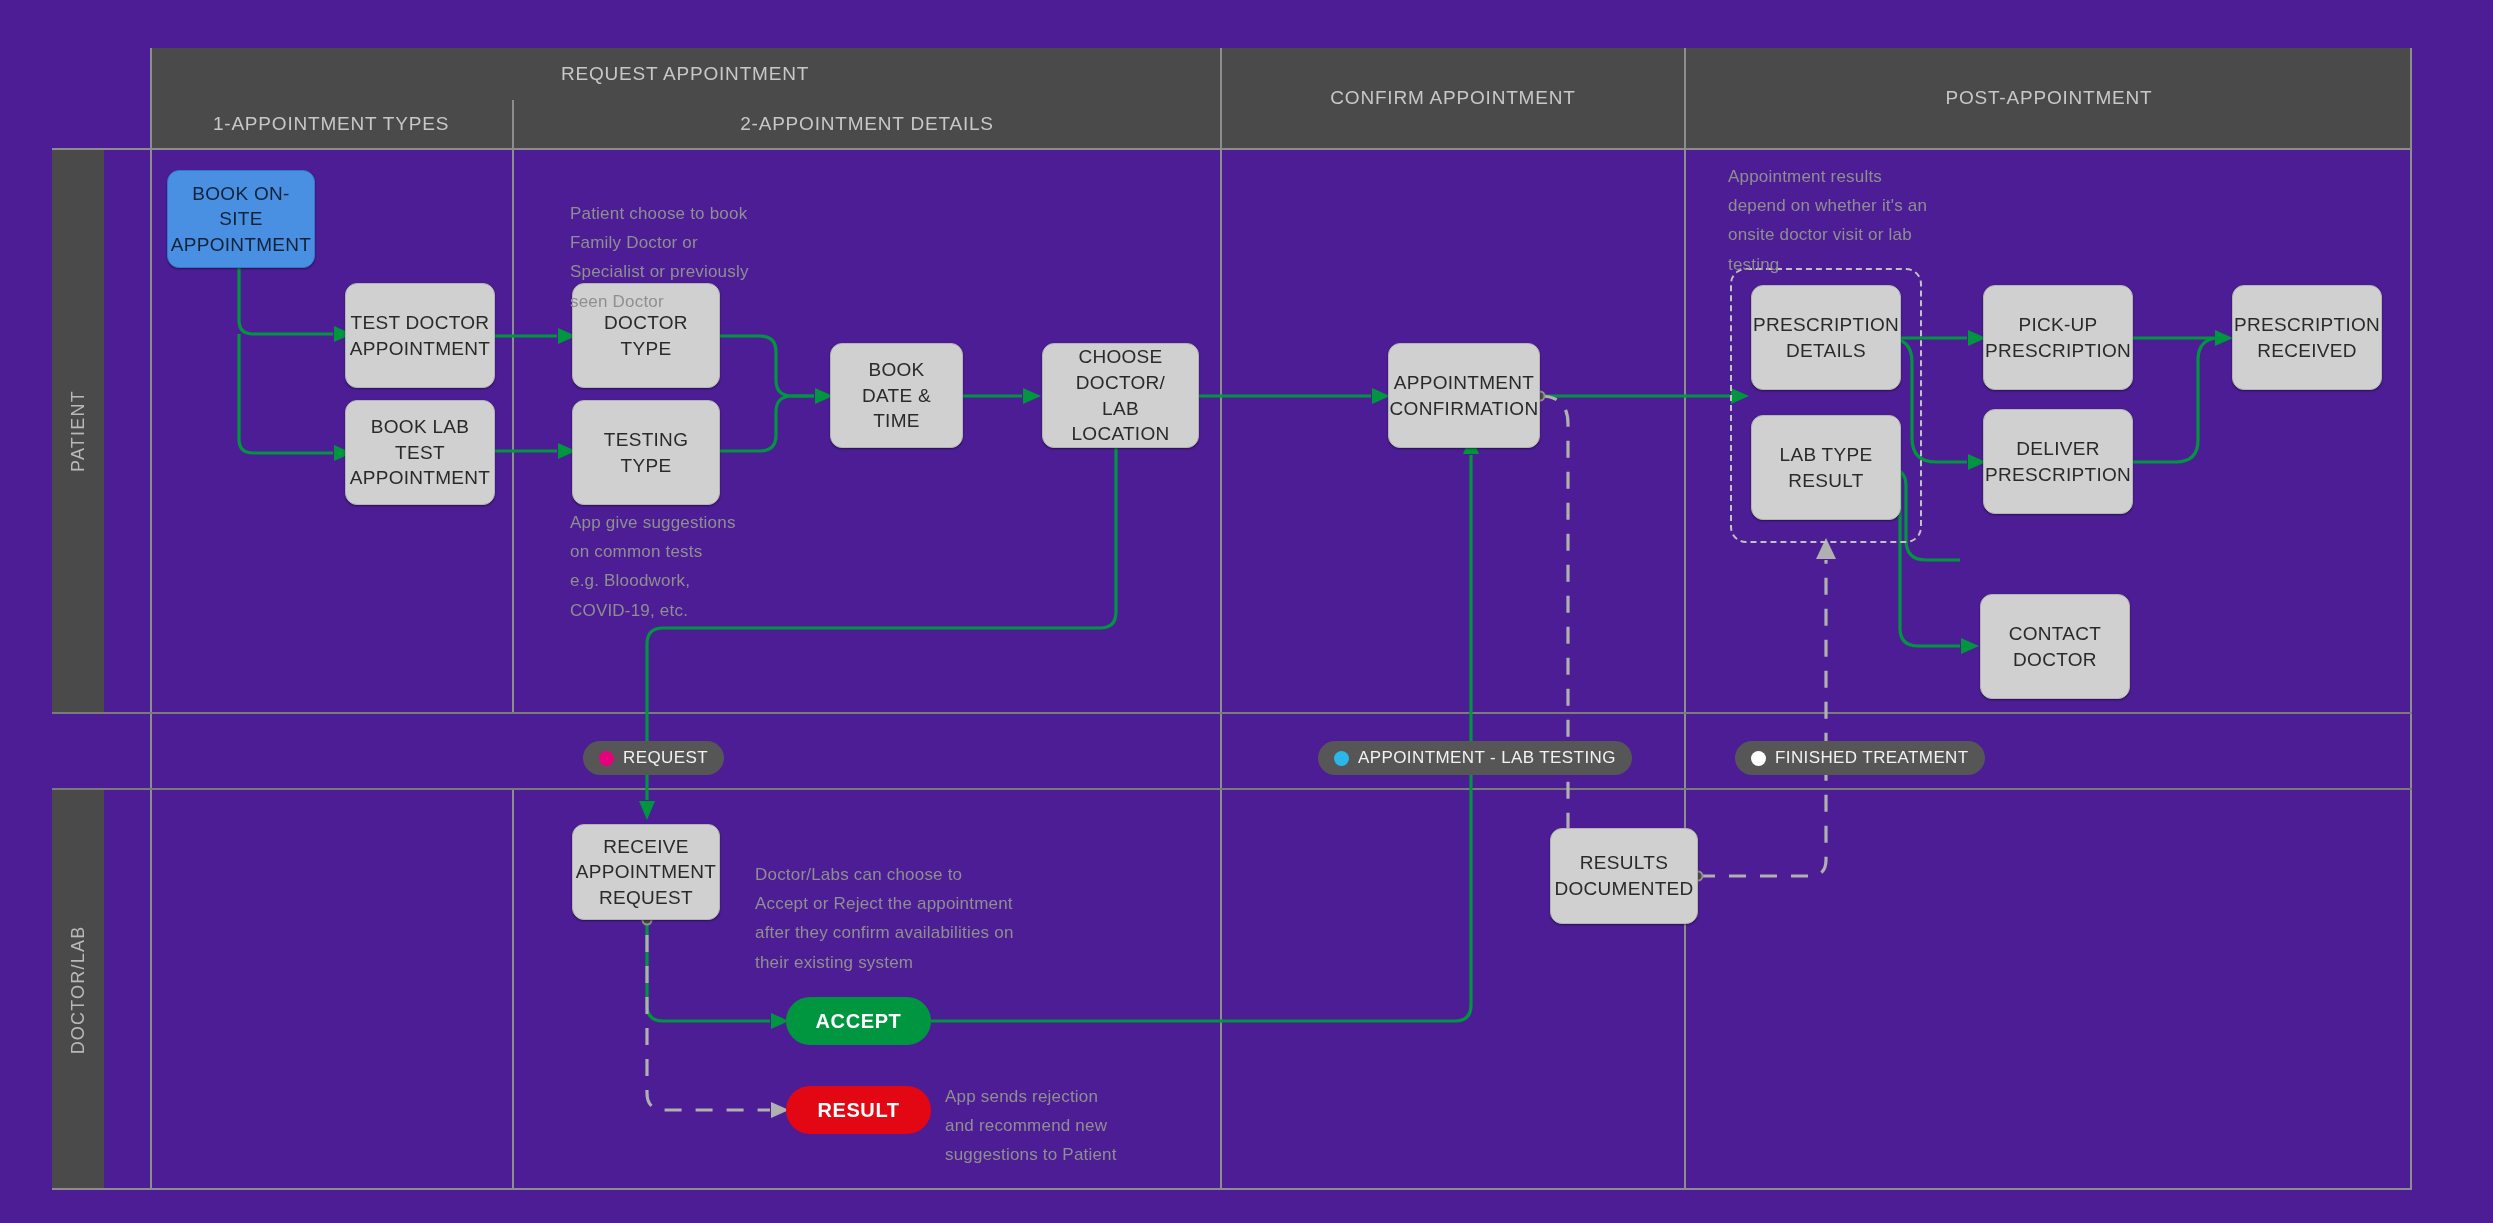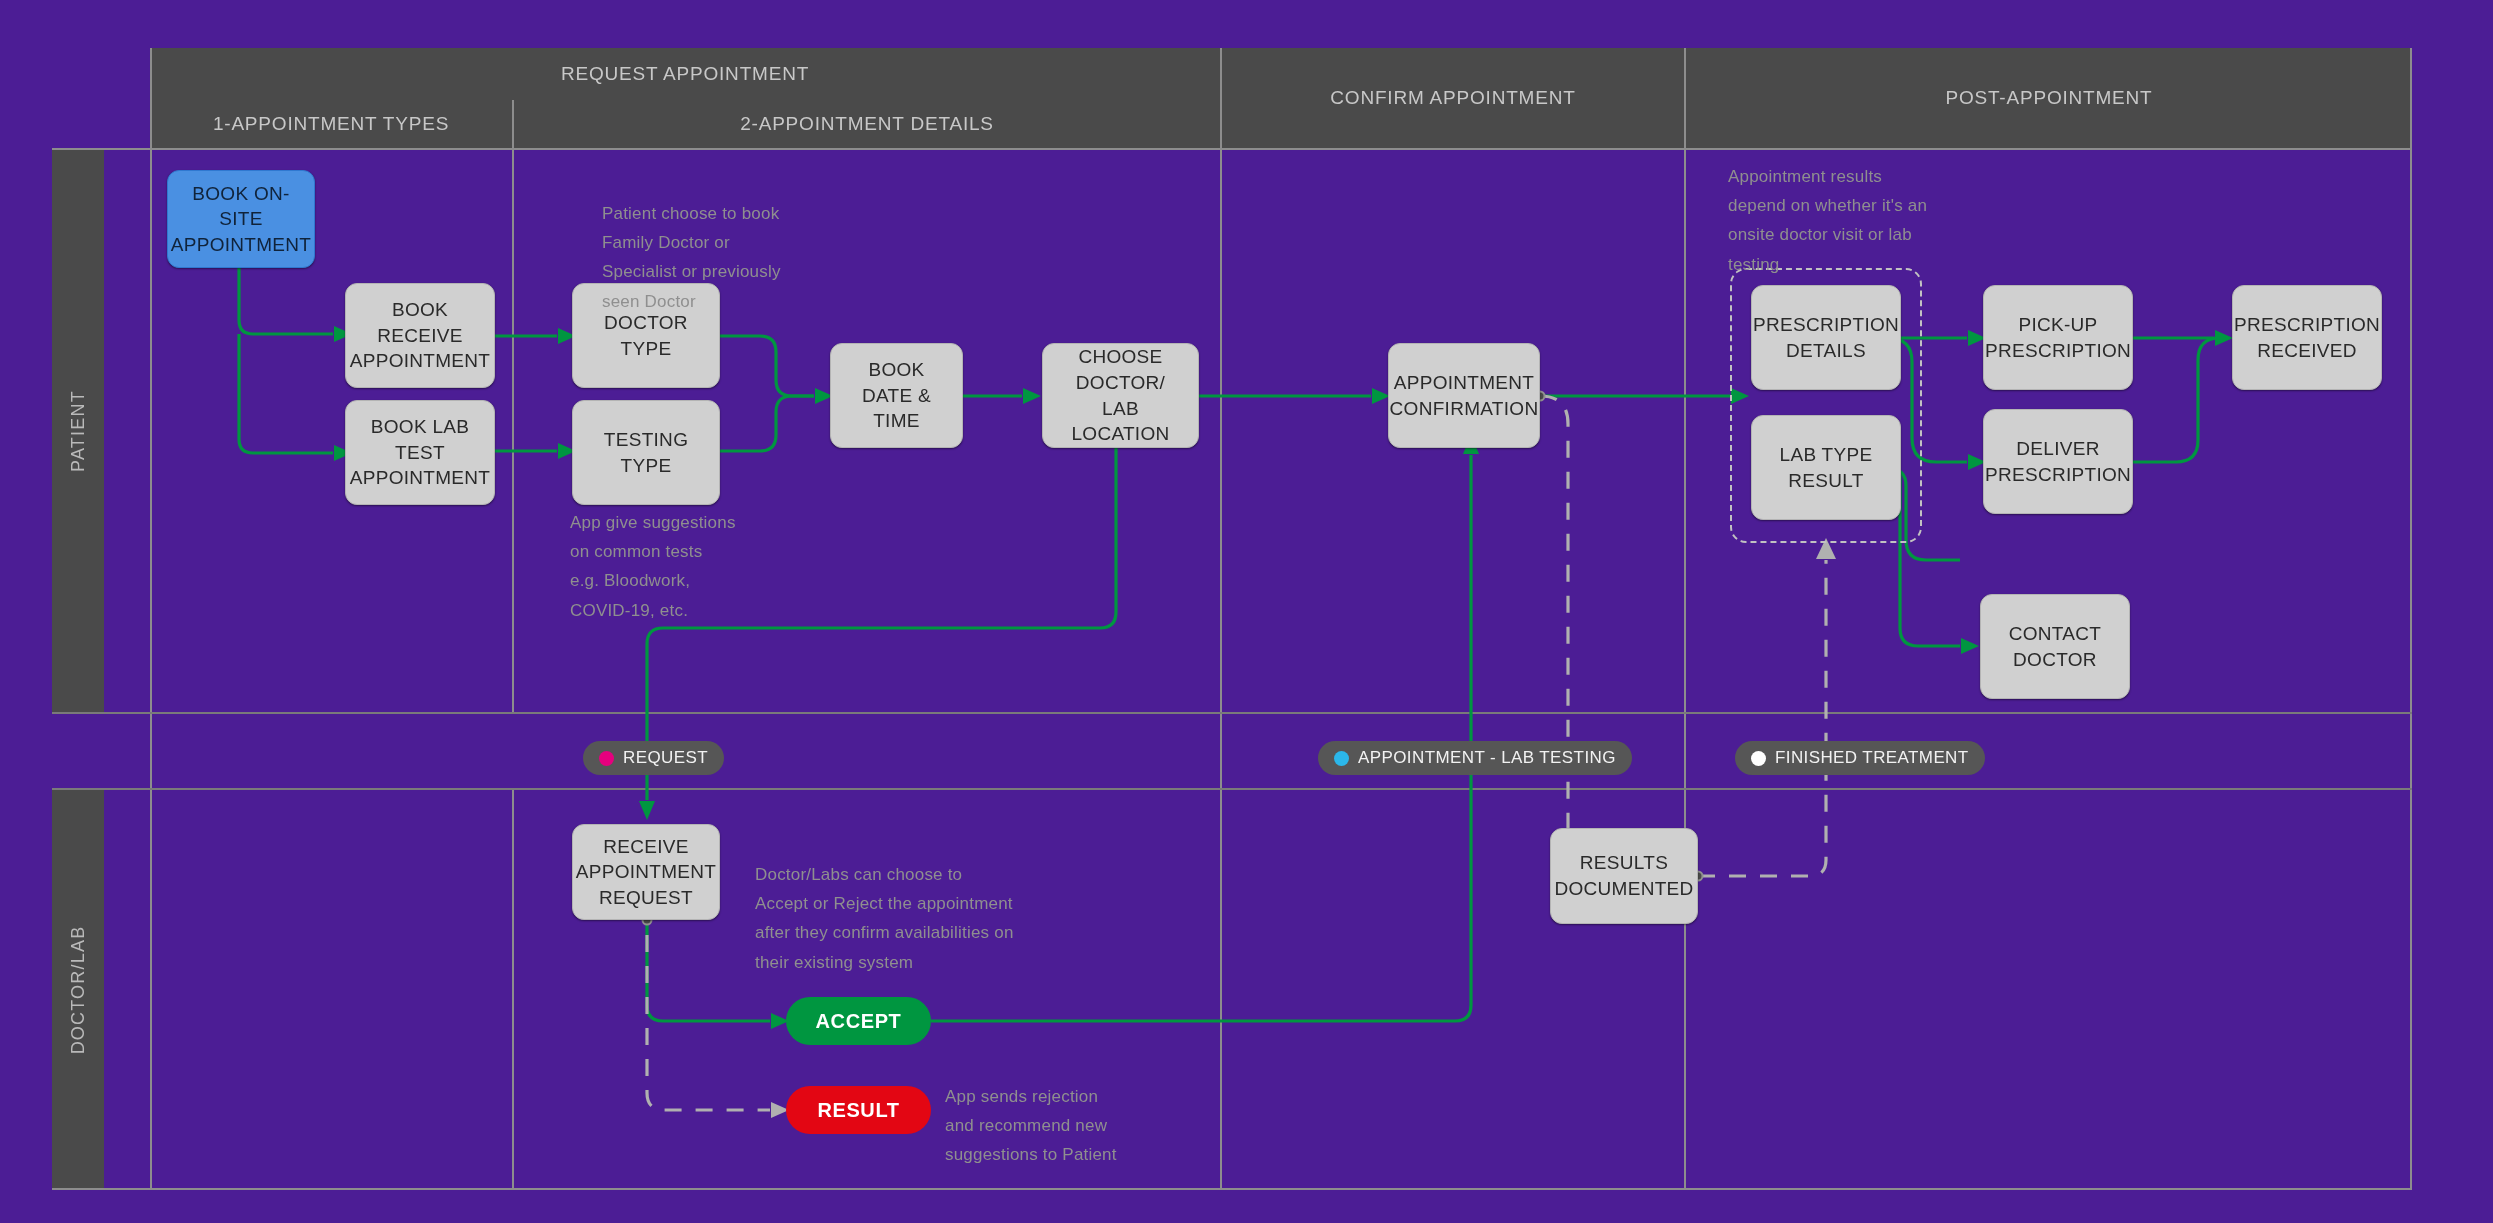--- a/index.html
+++ b/index.html
@@ -156,21 +156,21 @@
     <polygon points="2215,330 2233,338 2215,346" fill="#009640"></polygon>
 
     <path class="gw" d="M 2132 462 L 2176 462 Q 2198 462 2198 440 L 2198 360 Q 2198 338 2220 338"></path>
   </svg>
 
   <div class="dgroup" style="left:1730px;top:268px;width:192px;height:275px;"></div>
 
   <div class="node blue" style="left:167px;top:170px;width:148px;height:98px;white-space:pre-line;">BOOK ON-SITE
 APPOINTMENT</div>
 
-  <div class="node" style="left:345px;top:283px;width:150px;height:105px;white-space:pre-line;">BOOK RECEIVE
+  <div class="node" style="left:345px;top:283px;width:150px;height:105px;white-space:pre-line;">TEST DOCTOR
 APPOINTMENT</div>
 
   <div class="node" style="left:345px;top:400px;width:150px;height:105px;white-space:pre-line;">BOOK LAB TEST
 APPOINTMENT</div>
 
   <div class="node" style="left:572px;top:283px;width:148px;height:105px;white-space:pre-line;">DOCTOR TYPE</div>
 
   <div class="node" style="left:572px;top:400px;width:148px;height:105px;white-space:pre-line;">TESTING TYPE</div>
 
   <div class="node" style="left:830px;top:343px;width:133px;height:105px;white-space:pre-line;">BOOK DATE &amp; TIME</div>
@@ -215,21 +215,21 @@
   <div class="chip" style="left:1318px;top:741px;">
     <span class="dot" style="background:#2bb7ea;"></span>
     <span>APPOINTMENT - LAB TESTING</span>
   </div>
 
   <div class="chip" style="left:1735px;top:741px;">
     <span class="dot" style="background:#ffffff;"></span>
     <span>FINISHED TREATMENT</span>
   </div>
 
-  <div class="note" style="left:570px;top:199px;width:230px;margin-left:32px;">Patient choose to book
+  <div class="note" style="left:570px;top:199px;width:230px;">Patient choose to book
 Family Doctor or
 Specialist or previously
 seen Doctor</div>
 
   <div class="note" style="left:570px;top:508px;width:230px;">App give suggestions
 on common tests
 e.g. Bloodwork,
 COVID-19, etc.</div>
 
   <div class="note" style="left:755px;top:860px;width:330px;">Doctor/Labs can choose to

